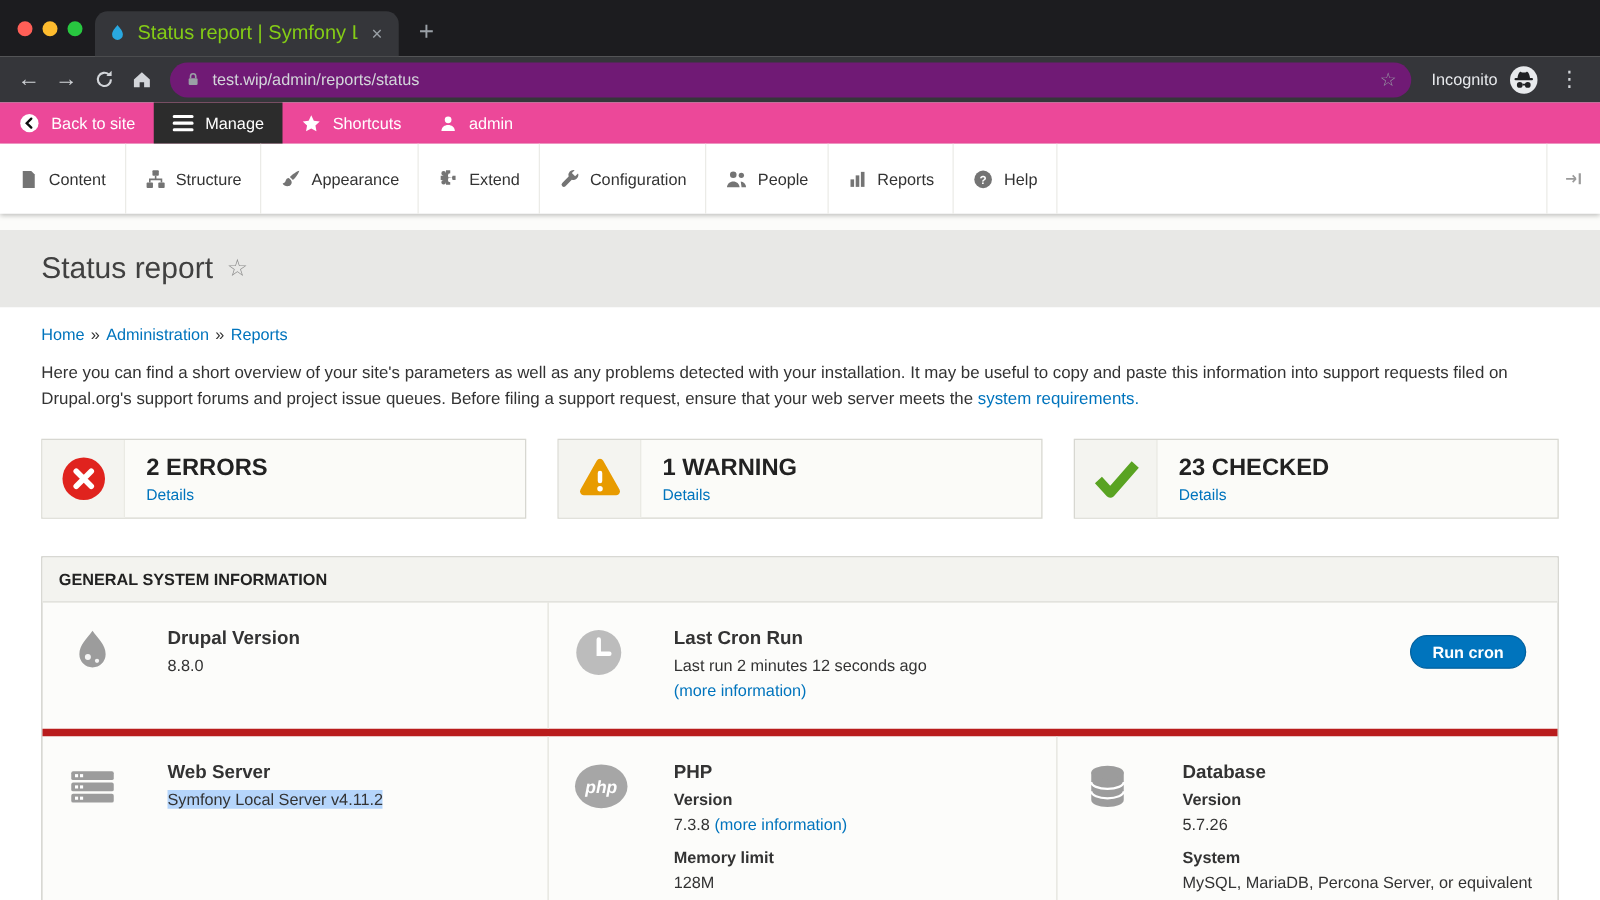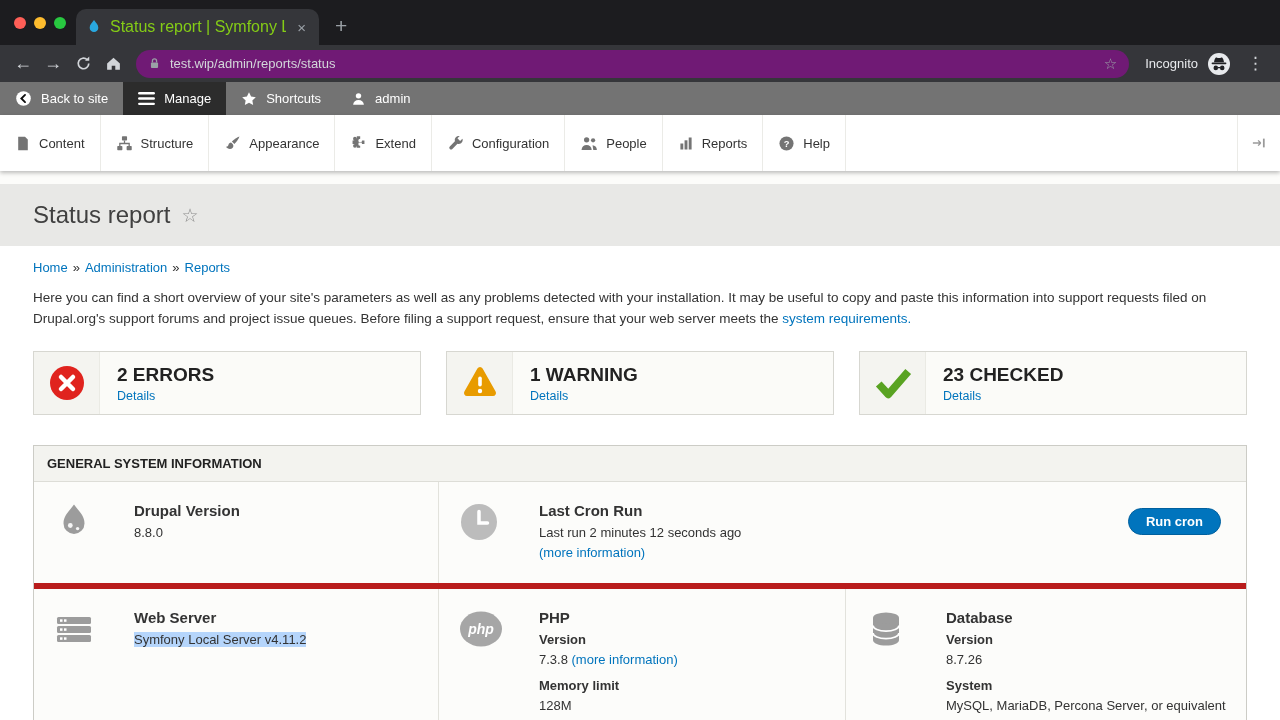--- a/index.html
+++ b/index.html
@@ -26,21 +26,21 @@
              color:#d2d5d9; font-size:18px; }
   .omnibox { flex:1; height:28px; background:#701a75; border-radius:14px; display:flex; align-items:center;
              padding:0 12px; margin:0 8px; }
   .omni-url { flex:1; font-size:13px; color:#d3d6da; margin-left:9px; }
   .omni-star { color:#9aa0a6; font-size:15px; }
   .incog { display:flex; align-items:center; gap:9px; margin:0 8px; }
   .incog-label { color:#e8eaed; font-size:13px; }
   .menu-dots { color:#d2d5d9; font-size:17px; padding:0 8px; }
 
   
-  .dtoolbar { height:33px; background:#737373; display:flex; align-items:stretch; flex-shrink:0; }
+  .dtoolbar { height:33px; background:#ec4899; display:flex; align-items:stretch; flex-shrink:0; }
   .dtool-item { display:flex; align-items:center; gap:9px; padding:0 15px; color:#fff; font-size:13px; }
   .dtool-item.active { background:#2c2c2c; }
 
   
   .tray { height:56px; background:#fff; display:flex; align-items:stretch; box-shadow:0 2px 4px rgba(0,0,0,.25);
           position:relative; z-index:5; flex-shrink:0; }
   .tray-item { display:flex; align-items:center; gap:8px; padding:0 15px; font-size:13px; color:#333;
                border-right:1px solid #ebebe7; }
   .tray-item svg { flex-shrink:0; }
   .tray-toggle { margin-left:auto; display:flex; align-items:center; padding:0 13px; border-left:1px solid #ebebe7; }
@@ -416,21 +416,21 @@
                 <g fill="#9c9c9c">
                   <path d="M7 9v22c0 3.2 5.8 5.6 13 5.6s13-2.4 13-5.6V9z"></path>
                   <ellipse cx="20" cy="9" rx="13" ry="5.5"></ellipse>
                 </g>
                 <path d="M7 16.5c0 3.2 5.8 5.6 13 5.6s13-2.4 13-5.6M7 24c0 3.2 5.8 5.6 13 5.6S33 27.2 33 24" stroke="#fff" stroke-width="1.8" fill="none"></path>
               </svg>
           </span>
           <div>
             <div class="ptitle">Database</div>
             <div class="plabel" style="margin-top:0">Version</div>
-            <div class="pvalue">8.7.26</div>
+            <div class="pvalue">5.7.26</div>
             <div class="plabel">System</div>
             <div class="pvalue">MySQL, MariaDB, Percona Server, or equivalent</div>
           </div>
         </div>
       </div>
     </div>
 
   </div>
 </div>
 

